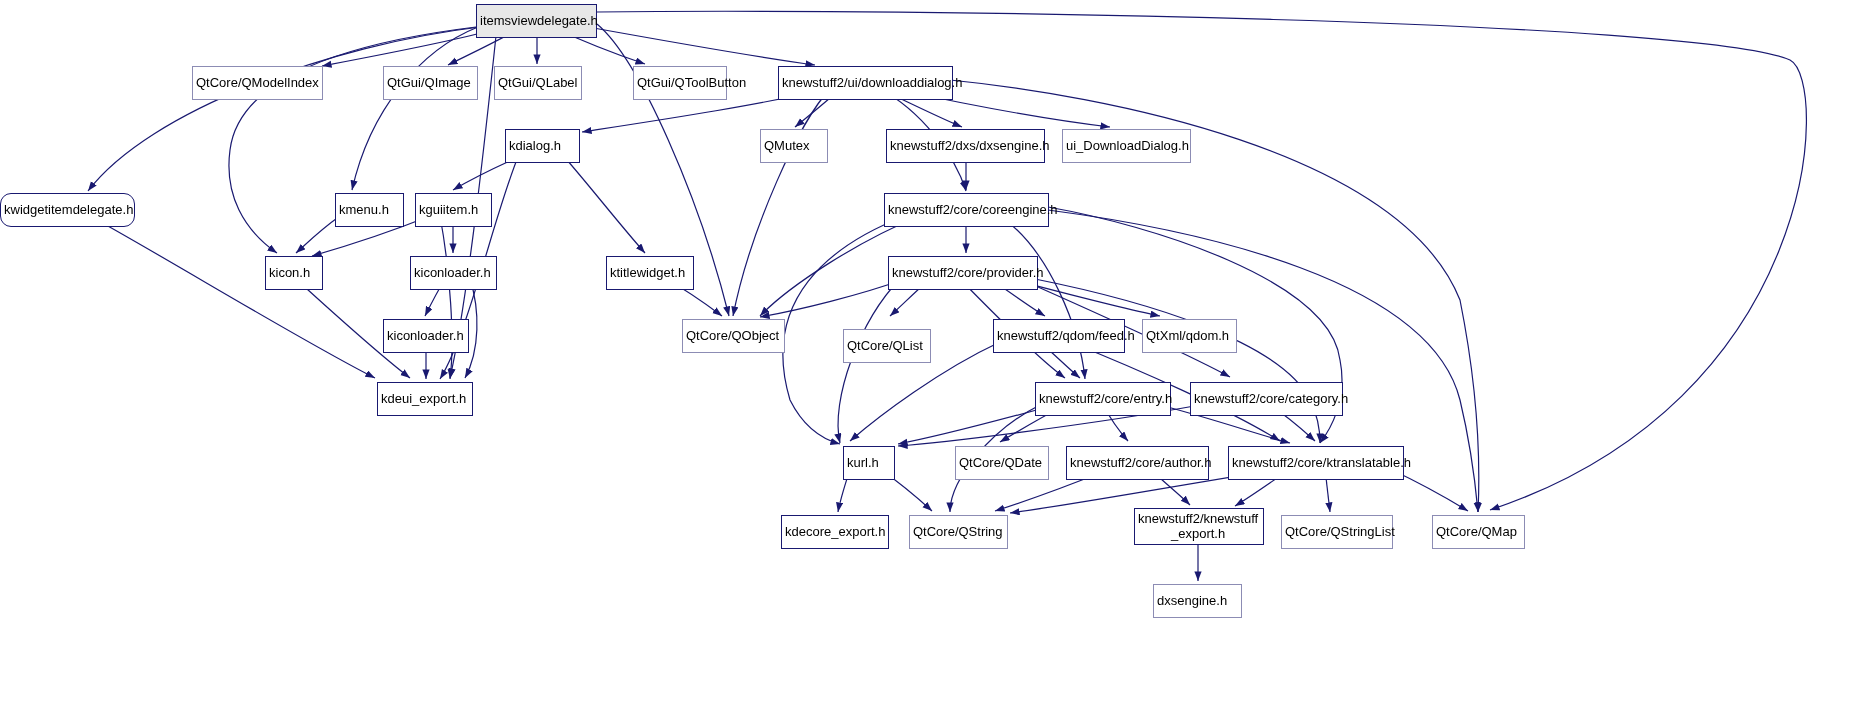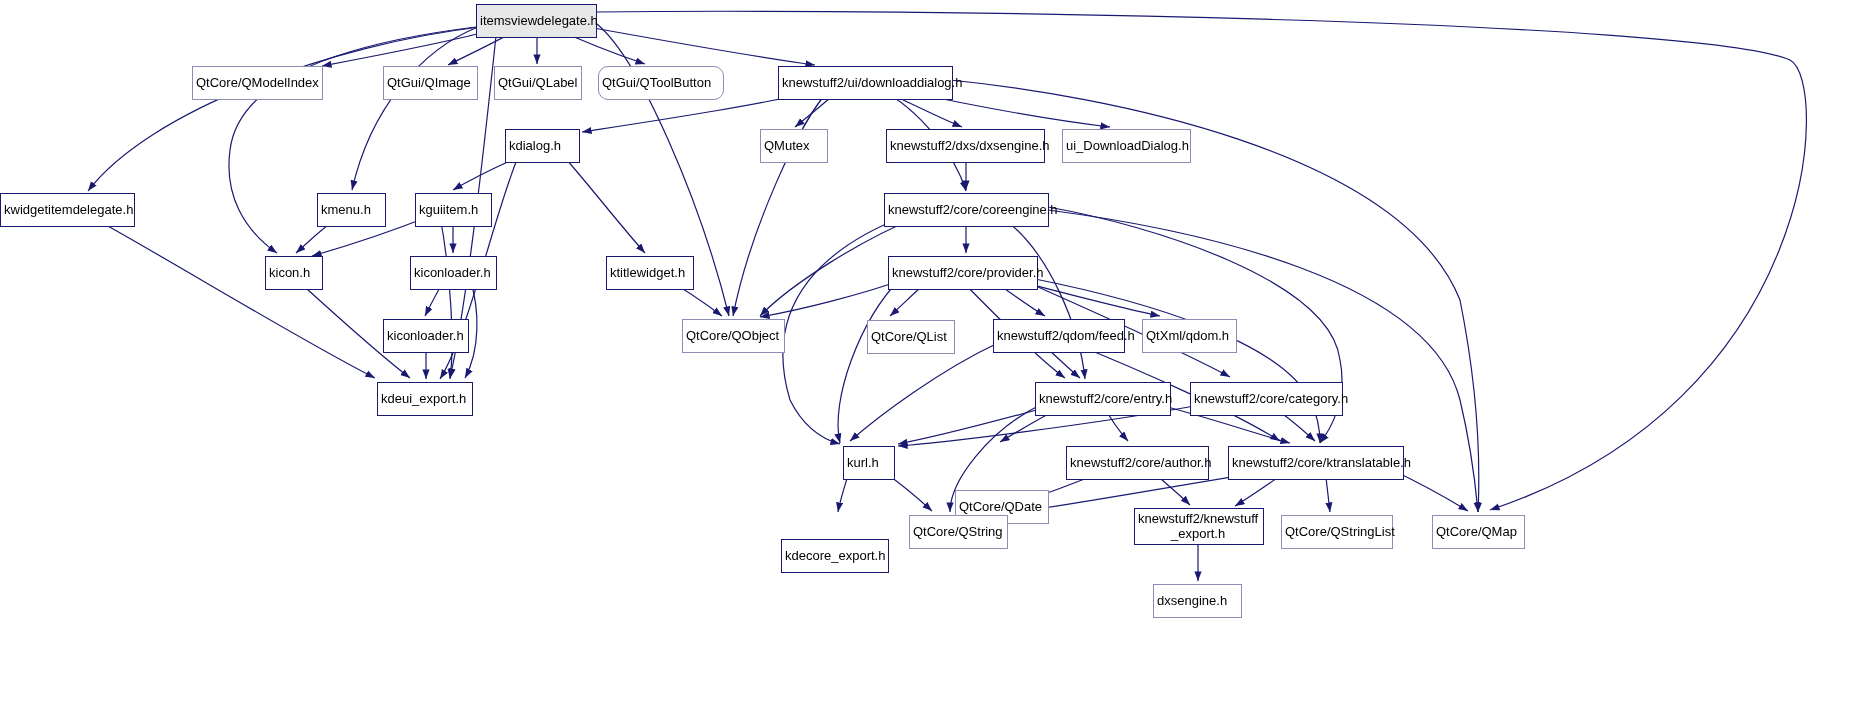--- a/index.html
+++ b/index.html
@@ -146,46 +146,46 @@
       <path d="M1390,469 C1420,483 1450,500 1468,511"></path>
 
       <path d="M1198,545 L1198,581"></path>
     </g>
   </svg>
 
   <div class="node root" style="left:476px;top:4px;width:121px;height:23px;"><span>itemsviewdelegate.h</span></div>
   <div class="node plain" style="left:192px;top:66px;width:131px;height:23px;"><span>QtCore/QModelIndex</span></div>
   <div class="node plain" style="left:383px;top:66px;width:95px;height:23px;"><span>QtGui/QImage</span></div>
   <div class="node plain" style="left:494px;top:66px;width:88px;height:25px;"><span>QtGui/QLabel</span></div>
-  <div class="node plain" style="left:598px;top:66px;width:126px;height:23px;border-radius:10px;"><span>QtGui/QToolButton</span></div>
+  <div class="node plain" style="left:633px;top:66px;width:94px;height:23px;"><span>QtGui/QToolButton</span></div>
   <div class="node" style="left:778px;top:66px;width:175px;height:23px;"><span>knewstuff2/ui/downloaddialog.h</span></div>
-  <div class="node" style="left:0px;top:193px;width:135px;height:23px;"><span>kwidgetitemdelegate.h</span></div>
+  <div class="node" style="left:0px;top:193px;width:135px;height:23px;border-radius:11px;"><span>kwidgetitemdelegate.h</span></div>
   <div class="node" style="left:505px;top:129px;width:75px;height:23px;"><span>kdialog.h</span></div>
   <div class="node plain" style="left:760px;top:129px;width:68px;height:23px;"><span>QMutex</span></div>
   <div class="node" style="left:886px;top:129px;width:159px;height:23px;"><span>knewstuff2/dxs/dxsengine.h</span></div>
   <div class="node plain" style="left:1062px;top:129px;width:129px;height:23px;"><span>ui_DownloadDialog.h</span></div>
-  <div class="node" style="left:317px;top:193px;width:69px;height:32px;"><span>kmenu.h</span></div>
+  <div class="node" style="left:335px;top:193px;width:69px;height:32px;"><span>kmenu.h</span></div>
   <div class="node" style="left:415px;top:193px;width:77px;height:33px;"><span>kguiitem.h</span></div>
   <div class="node" style="left:884px;top:193px;width:165px;height:23px;"><span>knewstuff2/core/coreengine.h</span></div>
   <div class="node" style="left:265px;top:256px;width:58px;height:23px;"><span>kicon.h</span></div>
   <div class="node" style="left:410px;top:256px;width:87px;height:23px;"><span>kiconloader.h</span></div>
   <div class="node" style="left:606px;top:256px;width:88px;height:23px;"><span>ktitlewidget.h</span></div>
   <div class="node" style="left:888px;top:256px;width:150px;height:17px;"><span>knewstuff2/core/provider.h</span></div>
   <div class="node" style="left:383px;top:319px;width:86px;height:23px;"><span>kiconloader.h</span></div>
   <div class="node plain" style="left:682px;top:319px;width:103px;height:23px;"><span>QtCore/QObject</span></div>
-  <div class="node plain" style="left:843px;top:320px;width:88px;height:34px;margin-left:24px;"><span>QtCore/QList</span></div>
+  <div class="node plain" style="left:843px;top:329px;width:88px;height:34px;"><span>QtCore/QList</span></div>
   <div class="node" style="left:993px;top:319px;width:132px;height:23px;"><span>knewstuff2/qdom/feed.h</span></div>
   <div class="node plain" style="left:1142px;top:319px;width:95px;height:23px;"><span>QtXml/qdom.h</span></div>
   <div class="node" style="left:377px;top:382px;width:96px;height:23px;"><span>kdeui_export.h</span></div>
   <div class="node" style="left:1035px;top:382px;width:136px;height:23px;"><span>knewstuff2/core/entry.h</span></div>
   <div class="node" style="left:1190px;top:382px;width:153px;height:23px;"><span>knewstuff2/core/category.h</span></div>
   <div class="node" style="left:843px;top:446px;width:52px;height:23px;"><span>kurl.h</span></div>
-  <div class="node plain" style="left:955px;top:446px;width:94px;height:23px;margin-top:44px;"><span>QtCore/QDate</span></div>
+  <div class="node plain" style="left:955px;top:446px;width:94px;height:23px;"><span>QtCore/QDate</span></div>
   <div class="node" style="left:1066px;top:446px;width:143px;height:23px;"><span>knewstuff2/core/author.h</span></div>
   <div class="node" style="left:1228px;top:446px;width:176px;height:23px;"><span>knewstuff2/core/ktranslatable.h</span></div>
-  <div class="node" style="left:781px;top:515px;width:108px;height:23px;margin-top:24px;"><span>kdecore_export.h</span></div>
+  <div class="node" style="left:781px;top:515px;width:108px;height:23px;"><span>kdecore_export.h</span></div>
   <div class="node plain" style="left:909px;top:515px;width:99px;height:23px;"><span>QtCore/QString</span></div>
   <div class="node two-line" style="left:1134px;top:508px;width:130px;height:37px;"><span>knewstuff2/knewstuff
 _export.h</span></div>
   <div class="node plain" style="left:1281px;top:515px;width:112px;height:23px;"><span>QtCore/QStringList</span></div>
   <div class="node plain" style="left:1432px;top:515px;width:93px;height:23px;"><span>QtCore/QMap</span></div>
   <div class="node plain" style="left:1153px;top:584px;width:89px;height:23px;"><span>dxsengine.h</span></div>
 </div>
 
 </body></html>

